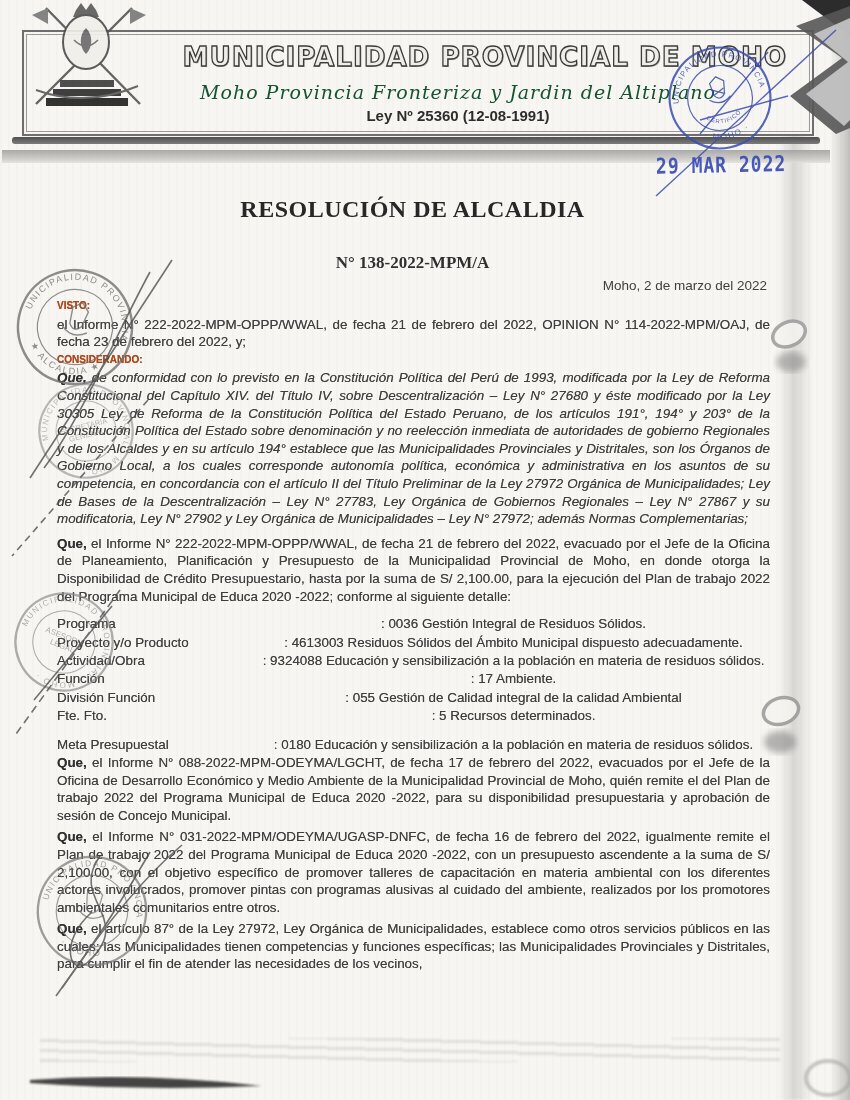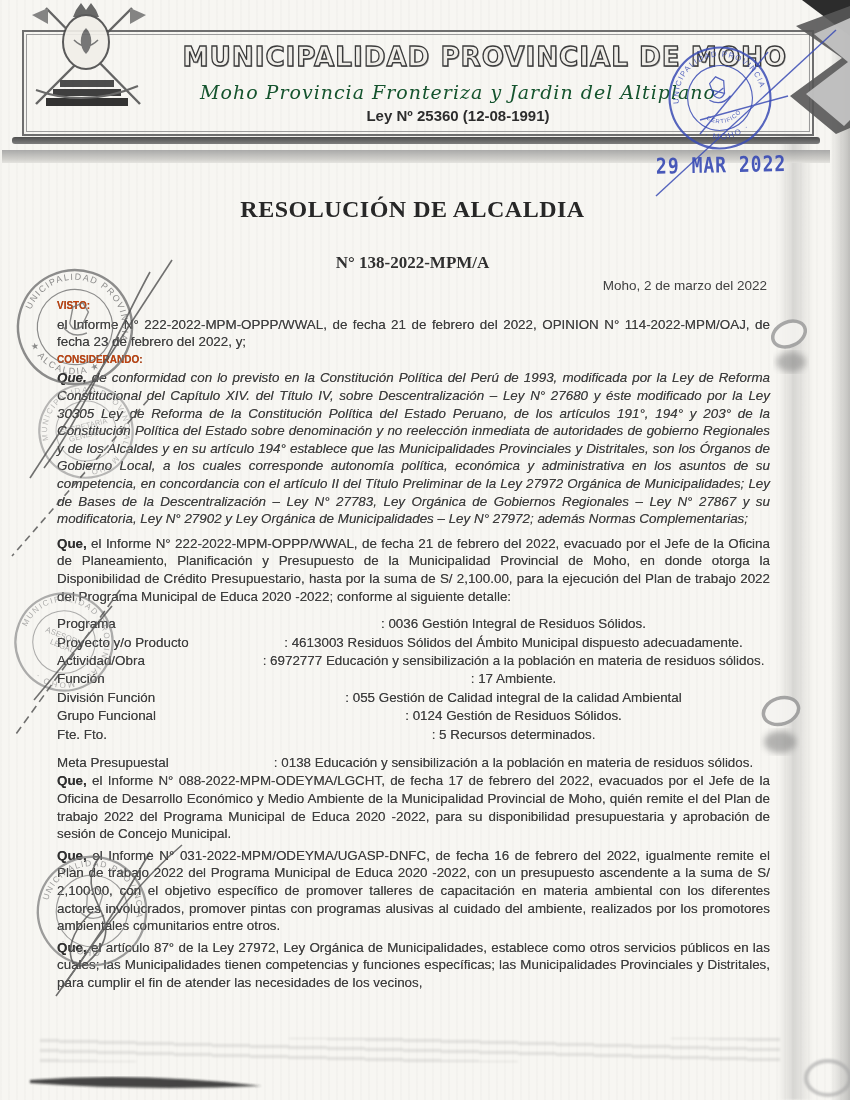--- a/index.html
+++ b/index.html
@@ -155,43 +155,39 @@
       <div class="detail-row">
         <span class="detail-label">Programa</span>
         <span class="detail-value">: 0036 Gestión Integral de Residuos Sólidos.</span>
       </div>
       <div class="detail-row">
         <span class="detail-label">Proyecto y/o Producto</span>
         <span class="detail-value">: 4613003 Residuos Sólidos del Ámbito Municipal dispuesto adecuadamente.</span>
       </div>
       <div class="detail-row">
         <span class="detail-label">Actividad/Obra</span>
-        <span class="detail-value">: 6972777 Educación y sensibilización a la población en materia de residuos sólidos.</span>
+        <span class="detail-value">: 9324088 Educación y sensibilización a la población en materia de residuos sólidos.</span>
       </div>
       <div class="detail-row">
         <span class="detail-label">Función</span>
         <span class="detail-value">: 17 Ambiente.</span>
       </div>
       <div class="detail-row">
         <span class="detail-label">División Función</span>
         <span class="detail-value">: 055 Gestión de Calidad integral de la calidad Ambiental</span>
       </div>
       <div class="detail-row">
-        <span class="detail-label">Grupo Funcional</span>
-        <span class="detail-value">: 0124 Gestión de Residuos Sólidos.</span>
-      </div>
-      <div class="detail-row">
         <span class="detail-label">Fte. Fto.</span>
         <span class="detail-value">: 5 Recursos determinados.</span>
       </div>
     </div>
 
     <div class="detail-row meta-row">
       <span class="detail-label">Meta Presupuestal</span>
-      <span class="detail-value">: 0138 Educación y sensibilización a la población en materia de residuos sólidos.</span>
+      <span class="detail-value">: 0180 Educación y sensibilización a la población en materia de residuos sólidos.</span>
     </div>
     <p class="para3"><b class="lead">Que,</b><span> el Informe N° 088-2022-MPM-ODEYMA/LGCHT, de fecha 17 de febrero del 2022, evacuados por el Jefe de la Oficina de Desarrollo Económico y Medio Ambiente de la Municipalidad Provincial de Moho, quién remite el del Plan de trabajo 2022 del Programa Municipal de Educa 2020 -2022, para su disponibilidad presupuestaria y aprobación de sesión de Concejo Municipal.</span></p>
     <p class="para4"><b class="lead">Que,</b><span> el Informe N° 031-2022-MPM/ODEYMA/UGASP-DNFC, de fecha 16 de febrero del 2022, igualmente remite el Plan de trabajo 2022 del Programa Municipal de Educa 2020 -2022, con un presupuesto ascendente a la suma de S/ 2,100.00, con el objetivo específico de promover talleres de capacitación en materia ambiental con los diferentes actores involucrados, promover pintas con programas alusivas al cuidado del ambiente, realizados por los promotores ambientales comunitarios entre otros.</span></p>
     <p><b class="lead">Que,</b><span> el artículo 87° de la Ley 27972, Ley Orgánica de Municipalidades, establece como otros servicios públicos en las cuales; las Municipalidades tienen competencias y funciones específicas; las Municipalidades Provinciales y Distritales, para cumplir el fin de atender las necesidades de los vecinos,</span></p>
   </div>
 
   <svg class="stamp st-alcaldia" width="122" height="122" viewBox="0 0 120 120">
     <g stroke="#6f6f6f" fill="none">
       <circle cx="60" cy="60" r="56" stroke-width="2.4"></circle>
       <circle cx="60" cy="60" r="37" stroke-width="1.2"></circle>

